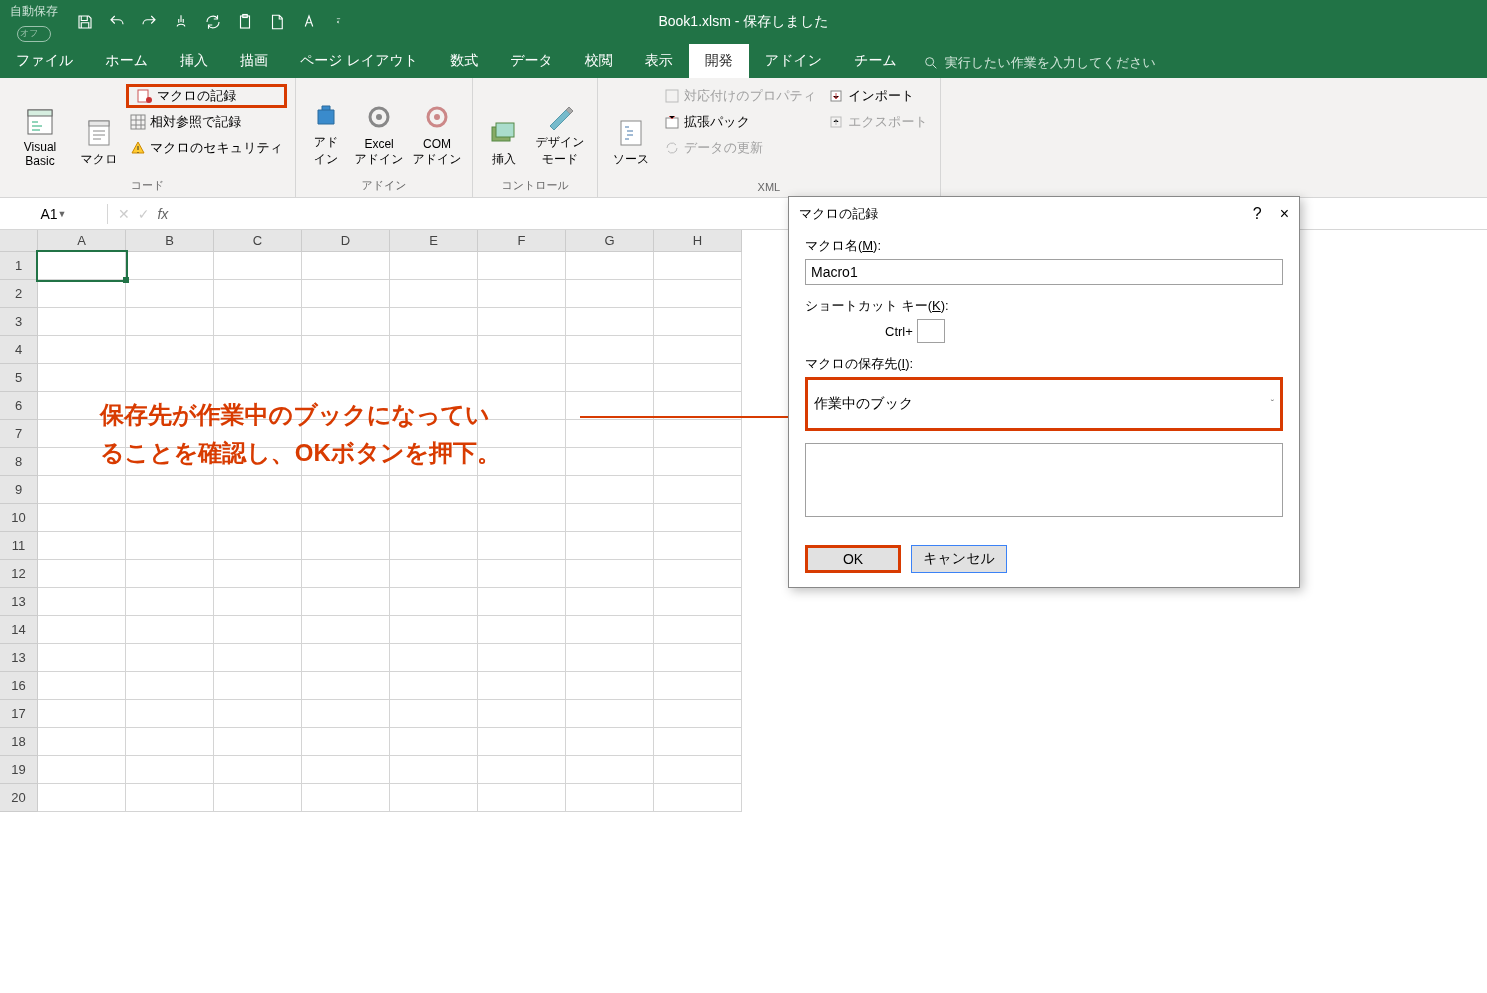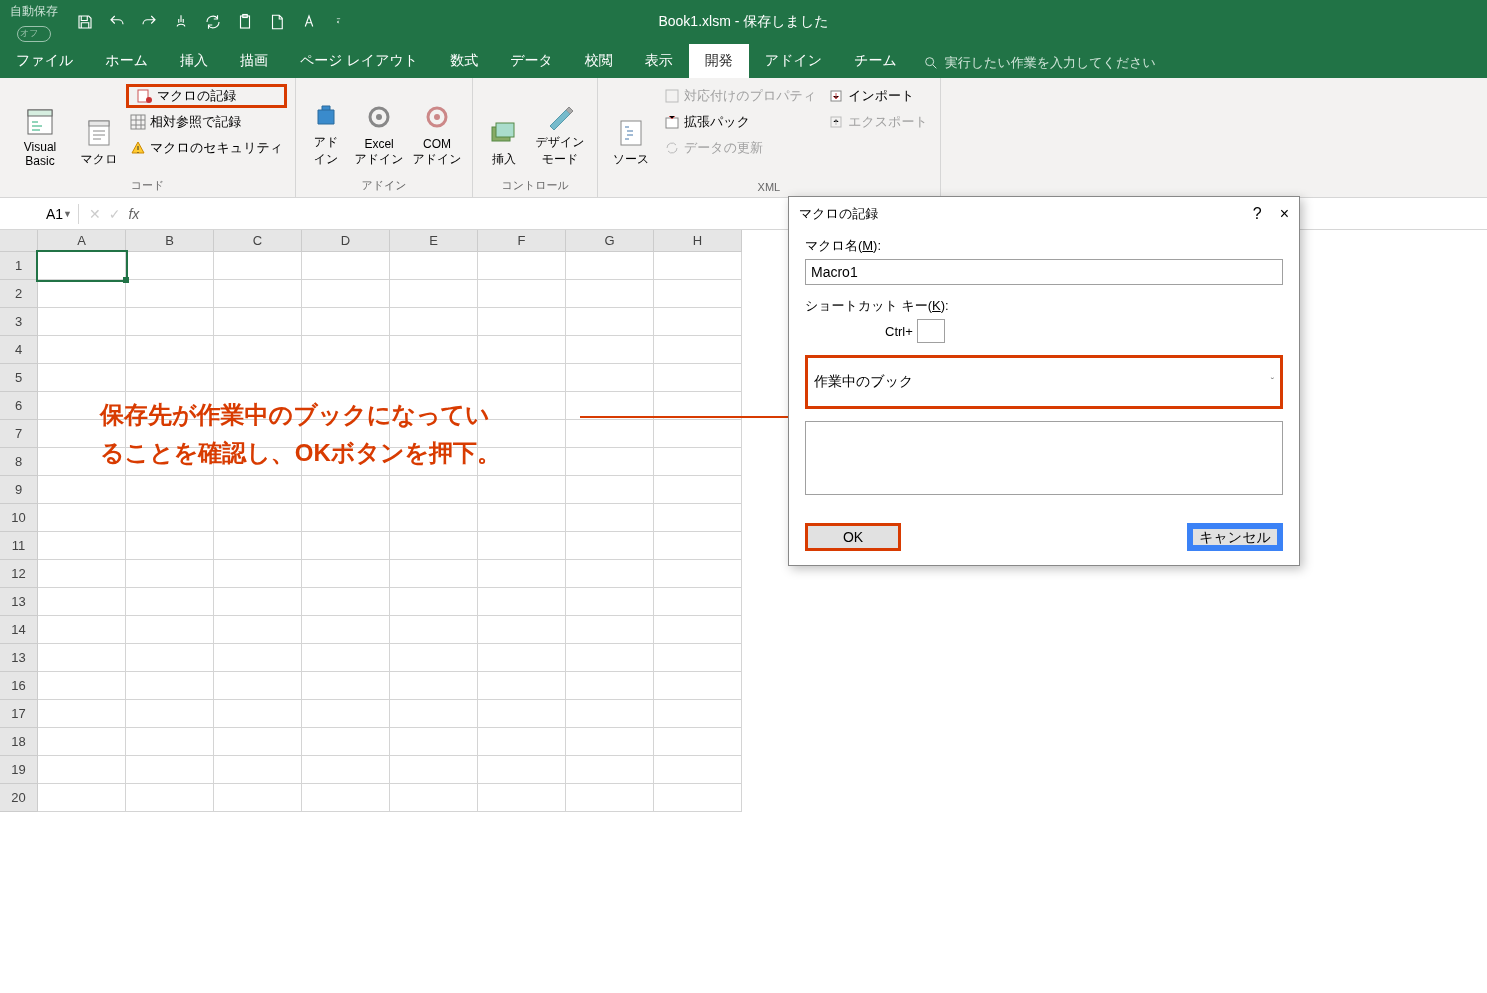--- a/index.html
+++ b/index.html
@@ -30,21 +30,21 @@
 .bigbtn { display: flex; flex-direction: column; align-items: center; justify-content: flex-end; width: 64px; height: 86px; font-size: 12px; cursor: pointer; text-align: center; gap: 2px; }
 .bigbtn .ic { width: 32px; height: 32px; }
 .smallbtn-col { display: flex; flex-direction: column; gap: 2px; padding-top: 2px; }
 .smallbtn { display: flex; align-items: center; gap: 4px; font-size: 13px; height: 24px; padding: 0 4px; cursor: pointer; white-space: nowrap; }
 .smallbtn .ic { width: 16px; height: 16px; }
 .grey { color: #a0a0a0; }
 .redbox { border: 3px solid #d83b01; }
 
 
 .formulabar { display: flex; align-items: center; height: 32px; border-bottom: 1px solid #d6d6d6; }
-.namebox { width: 79px; border-right: 1px solid #d6d6d6; padding: 2px 6px; font-size: 14px; display: flex; align-items: center; justify-content: flex-end; }
+.namebox { width: 108px; border-right: 1px solid #d6d6d6; padding: 2px 6px; font-size: 14px; display: flex; align-items: center; justify-content: center; }
 .namebox .dd { font-size: 9px; color: #666; }
 .fx-btns { display: flex; gap: 8px; padding: 0 10px; color: #ccc; font-size: 14px; align-items: center; }
 .fx { color: #666; font-style: italic; }
 
 
 .grid-wrap { display: flex; }
 .corner { width: 38px; height: 22px; background: #e6e6e6; border-right: 1px solid #ccc; border-bottom: 1px solid #ccc; }
 .colheads { display: flex; }
 .colhead { width: 88px; height: 22px; background: #e6e6e6; border-right: 1px solid #ccc; border-bottom: 1px solid #ccc; text-align: center; font-size: 13px; color: #444; line-height: 22px; }
 .rowheads { display: flex; flex-direction: column; }
@@ -68,22 +68,22 @@
 .fld { margin-bottom: 12px; }
 .fld-label { margin-bottom: 4px; }
 .fld-label u { text-decoration: underline; }
 .txt { width: 100%; border: 1px solid #a0a0a0; padding: 4px 5px; font-size: 14px; }
 .shortcut-row { display:flex; align-items:center; gap:4px; padding-left:80px; }
 .shortcut-box { width: 28px; height: 24px; border:1px solid #a0a0a0; }
 .select { width: 100%; border: 1px solid #a0a0a0; padding: 15px 6px; font-size: 14px; display:flex; justify-content: space-between; align-items:center; background:#fff; }
 .select.redbox { border: 3px solid #d83b01; }
 .select .dd2 { font-size: 10px; color:#666; }
 .textarea { width: 100%; height: 74px; border:1px solid #a0a0a0; }
-.dlg-buttons { display:flex; justify-content:space-between; gap:10px; padding: 6px 16px 14px; }
-.dlg-btn { width: 96px; height: 28px; border:6px solid #3b82f6; background:#e1e1e1; font-size:14px; cursor:pointer; }
+.dlg-buttons { display:flex; justify-content:flex-start; gap:10px; padding: 6px 16px 14px; }
+.dlg-btn { width: 96px; height: 28px; border:1px solid #3b82f6; background:#e1e1e1; font-size:14px; cursor:pointer; }
 .dlg-btn.ok { border: 3px solid #d83b01; }
 </style>
 </head>
 <body>
 
 <div class="titlebar">
   <div class="titlebar-left">
     <div class="autosave">
       <span>自動保存</span>
       <span class="autosave-toggle">
@@ -595,20 +595,23 @@
     <div class="fld">
       <div class="fld-label">
         <span>ショートカット キー(</span><u>K</u><span>):</span>
       </div>
       <div class="shortcut-row">
         <span>Ctrl+</span>
         <div class="shortcut-box"></div>
       </div>
     </div>
     <div class="fld">
+      <div class="fld-label">
+        <span>マクロの保存先(</span><u>I</u><span>):</span>
+      </div>
       <div class="select redbox">
         <span>作業中のブック</span>
         <span class="dd2">ˇ</span>
       </div>
     </div>
     <div class="fld">
       <div class="textarea"></div>
     </div>
   </div>
   <div class="dlg-buttons">

